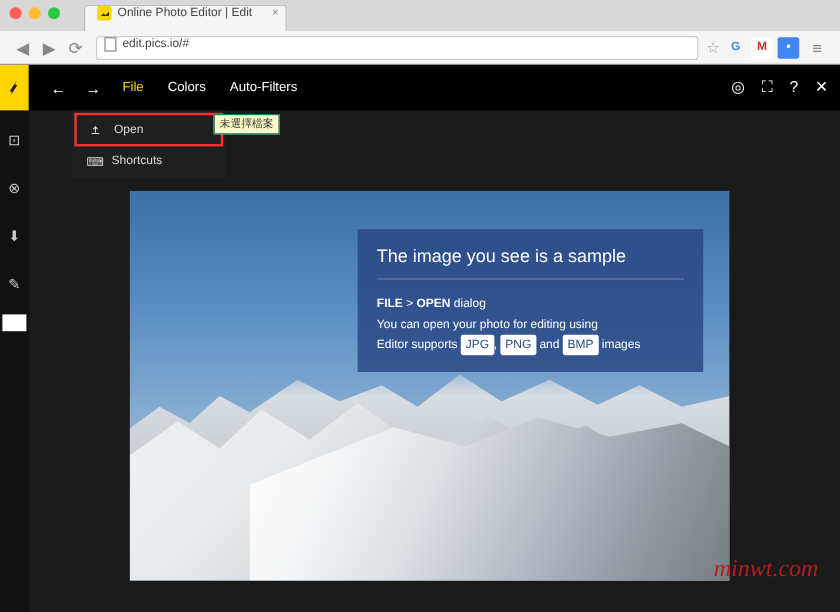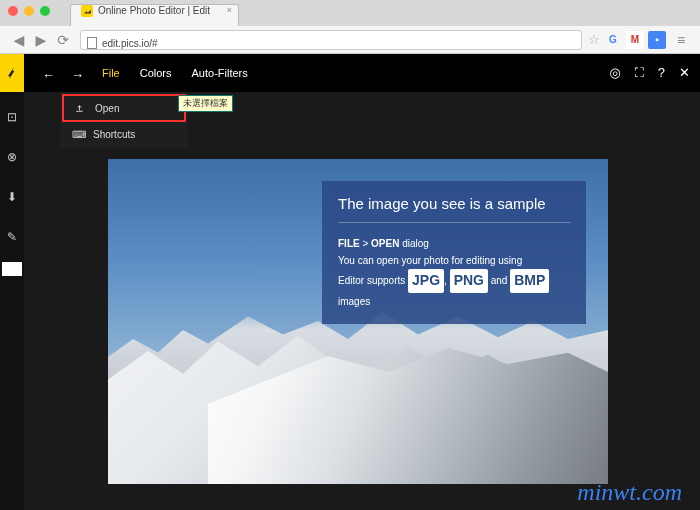--- a/index.html
+++ b/index.html
@@ -8,21 +8,21 @@
 .traffic{position:absolute;top:6px;left:8px;display:flex;gap:6px;z-index:10}
 .tdot{width:10px;height:10px;border-radius:50%}
 .red{background:#ff5f56}.yellow{background:#ffbd2e}.green{background:#27c93f}
 .tabbar{background:#d8d8d8;height:26px;padding-left:70px;display:flex;align-items:flex-end}
 .tab{background:#f5f5f5;height:22px;padding:0 28px 0 10px;font-size:10px;display:flex;align-items:flex-start;border-radius:3px 3px 0 0;border:1px solid #bbb;border-bottom:none;position:relative;color:#444}
 .tab .fav{width:12px;height:12px;background:#ffd500;border-radius:2px;margin-right:5px;display:flex;align-items:center;justify-content:center}
 .tab .fav svg{width:9px;height:9px}
 .tabx{position:absolute;right:6px;font-size:9px;color:#888}
 .urlbar{background:#f5f5f5;height:28px;display:flex;align-items:center;padding:0 8px;border-bottom:1px solid #ccc}
 .navbtn{width:22px;height:22px;display:flex;align-items:center;justify-content:center;color:#888;font-size:14px}
-.urlfield{flex:1;height:20px;background:#fff;border:1px solid #ccc;border-radius:3px;margin:0 6px;padding:0 6px;display:flex;align-items:flex-end;font-size:10px;color:#444}
+.urlfield{flex:1;height:20px;background:#fff;border:1px solid #ccc;border-radius:3px;margin:0 6px;padding:0 6px;display:flex;align-items:flex-start;font-size:10px;color:#444}
 .urlfield .pg{width:10px;height:12px;border:1px solid #888;margin-right:5px}
 .exticons{display:flex;gap:4px;align-items:center}
 .ext{width:18px;height:18px;display:flex;align-items:center;justify-content:center;font-size:10px}
 .star{color:#aaa;font-size:13px;margin-right:4px}
 .ext.g{color:#4285f4;font-weight:bold}
 .ext.m{background:linear-gradient(#fff,#fff);position:relative}
 .ext.m::before{content:"M";color:#d93025;font-weight:bold}
 .ext.b{background:#4285f4;color:#fff;border-radius:2px}
 .app{background:#1a1a1a;height:456px;display:flex;position:relative}
 .sidebar{width:24px;background:#111;display:flex;flex-direction:column;padding-top:0}
@@ -38,25 +38,25 @@
 .dropdown{position:absolute;top:38px;left:60px;background:#1f1f1f;width:128px;z-index:20;padding:2px}
 .ddhl{border:2px solid #ff3030}
 .dditem{height:24px;display:flex;align-items:center;padding:0 10px;color:#ddd;font-size:10px;gap:10px}
 .dditem svg,.dditem .ico{width:11px;height:11px}
 .tooltip{position:absolute;top:41px;left:178px;background:#ffffcc;border:1px solid #0f766e;font-size:9px;padding:1px 4px;z-index:25;color:#333}
 .canvas{position:absolute;top:105px;left:108px;width:500px;height:325px;overflow:hidden}
 .sky{position:absolute;inset:0;background:linear-gradient(180deg,#3d6fa8 0%,#5a8dc4 30%,#7aa4ce 50%,#93b6d5 65%,#aec6dd 75%)}
 .mtnback{position:absolute;bottom:100px;left:0;right:0;height:90px;background:linear-gradient(180deg,transparent 0%,#d8dde2 40%,#c5ccd2 100%);clip-path:polygon(0 70%,5% 50%,10% 65%,15% 40%,20% 55%,28% 25%,35% 45%,42% 30%,48% 50%,55% 20%,62% 45%,70% 25%,78% 48%,85% 30%,92% 50%,100% 40%,100% 100%,0 100%)}
 .mtnfront{position:absolute;bottom:0;left:0;right:0;height:190px;background:linear-gradient(135deg,#f0f2f4 0%,#e8ebee 30%,#d0d5da 50%,#a8b0b8 70%,#888f96 100%);clip-path:polygon(0 45%,8% 30%,15% 42%,22% 25%,30% 38%,38% 22%,45% 35%,52% 40%,60% 28%,68% 40%,76% 32%,85% 45%,93% 38%,100% 48%,100% 100%,0 100%)}
 .ridge{position:absolute;bottom:0;left:20%;right:0;height:160px;background:linear-gradient(115deg,#fff 0%,#f5f6f7 20%,#dce0e4 40%,#b8bec5 60%,#959ba2 80%,#767c82 100%);clip-path:polygon(0 50%,15% 35%,30% 20%,45% 30%,60% 15%,75% 25%,90% 18%,100% 30%,100% 100%,0 100%)}
-.infobox{position:absolute;top:22px;right:22px;width:264px;background:rgba(40,70,130,0.82);padding:14px 16px;color:#fff}
+.infobox{position:absolute;top:32px;right:22px;width:288px;background:rgba(40,70,130,0.82);padding:14px 16px;color:#fff}
 .infobox h3{font-size:15px;font-weight:normal;margin-bottom:12px;border-bottom:1px solid rgba(255,255,255,0.3);padding-bottom:10px}
 .infobox p{font-size:10px;line-height:1.7}
-.fmt{display:inline-block;background:#fff;color:#2a4a82;padding:0 4px;font-weight:bold;border-radius:2px;font-size:14px;vertical-align:middle}
-.watermark{position:absolute;bottom:4px;right:18px;color:#3b82f6;font-size:24px;font-style:italic;font-family:'Brush Script MT',cursive;z-index:50}
+.fmt{display:inline-block;background:#fff;color:#2a4a82;padding:0 4px;font-weight:normal;border-radius:2px;font-size:10px;vertical-align:middle}
+.watermark{position:absolute;bottom:24px;right:18px;color:#b91c1c;font-size:20px;font-style:italic;font-family:'Brush Script MT',cursive;z-index:50}
 </style>
 </head>
 <body>
 
 <div class="outer">
   <div class="traffic">
     <div class="tdot red"></div>
     <div class="tdot yellow"></div>
     <div class="tdot green"></div>
   </div>

